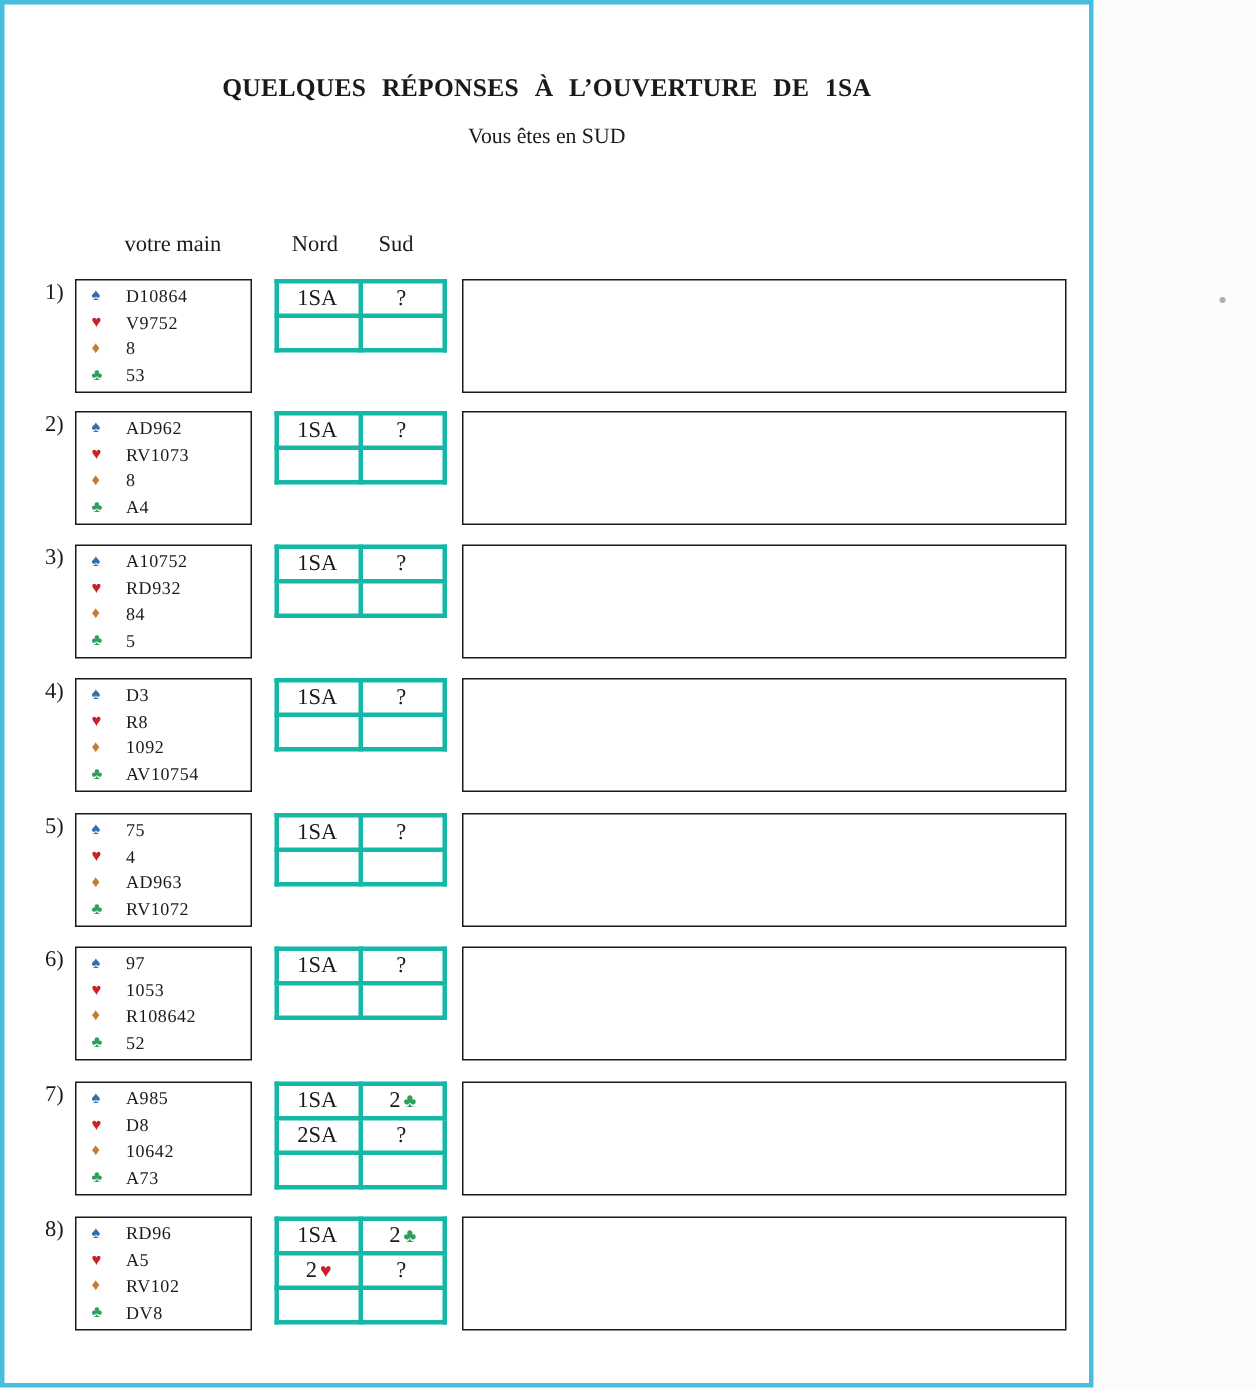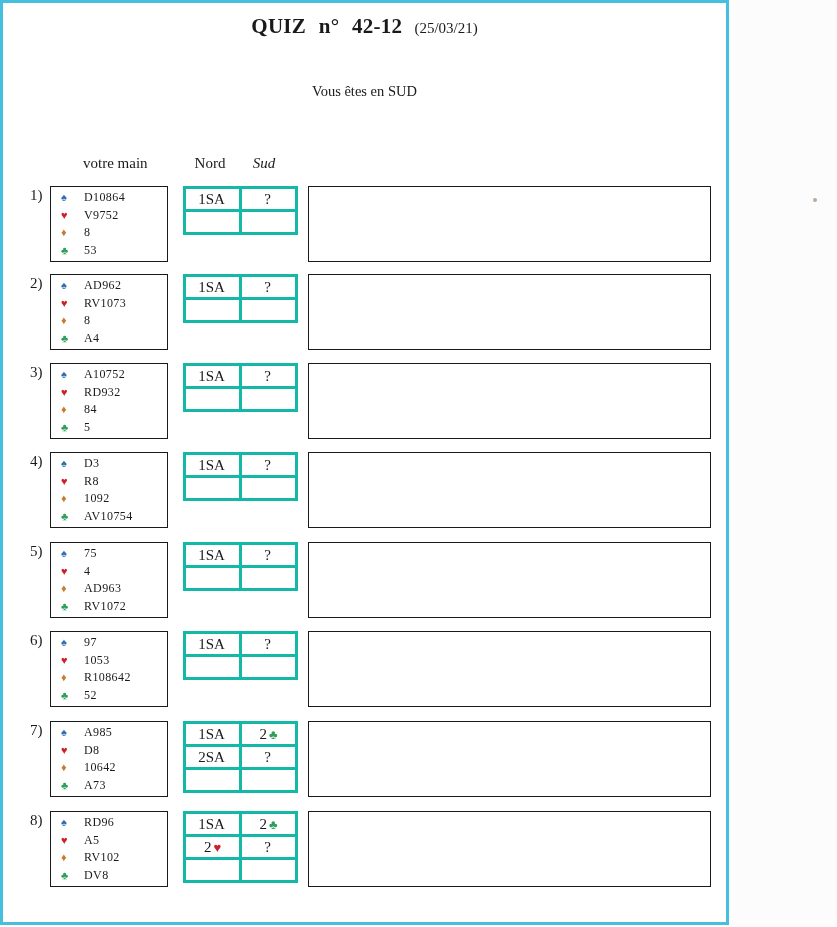--- a/index.html
+++ b/index.html
@@ -24,21 +24,21 @@
     font-weight:normal; font-size:14.5px;
   }
   .instructions {
     position:absolute; top:102px; left:22px; width:678px; margin:0;
     font-size:15px; line-height:20px; text-indent:46px;
   }
   
   .hdr { position:absolute; top:152px; font-size:15px; }
   .hdr-hand { left:80px; }
   .hdr-nord { left:180px; width:54px; text-align:center; }
-  .hdr-sud  { left:234px; width:54px; text-align:center;font-style:italic; }
+  .hdr-sud  { left:234px; width:54px; text-align:center; }
   
   .row { position:absolute; left:0; width:729px; height:78px; }
   .r1{top:183px} .r2{top:271px} .r3{top:360px} .r4{top:449px}
   .r5{top:539px} .r6{top:628px} .r7{top:718px} .r8{top:808px}
   .num { position:absolute; left:27px; top:1px; font-size:15px; }
   .hand-box {
     position:absolute; left:47px; top:0; width:118px; height:76px;
     border:1px solid #1a1a1a; box-sizing:border-box; padding-top:2px; background:#fff;
   }
   .suit-line { display:flex; align-items:center; height:17.5px; padding-left:10px; }
@@ -62,24 +62,21 @@
   .diamond, [data-suit="diamond"] { color:var(--suit-diamond,#c67b2e); }
   .club,    [data-suit="club"]    { color:var(--suit-club,#2e9e5b); }
   .speck { position:absolute; left:813px; top:198px; width:4px; height:4px; border-radius:50%; background:#b9ab9f; }
 </style>
 </head>
 <body>
 
 <div class="canvas">
   <div class="frame">
 
-    <div class="title-line">
-      <span class="quiz-title">QUIZ n° 42-12</span>
-      <span class="quiz-date">(25/03/21)</span>
-    </div>
+    <div class="subtitle">QUELQUES RÉPONSES À L’OUVERTURE DE 1SA</div>
     <div class="position-note">Vous êtes en SUD</div>
 
     <span class="hdr hdr-hand">votre main</span>
     <span class="hdr hdr-nord">Nord</span>
     <span class="hdr hdr-sud">Sud</span>
 
     <div class="row r1">
       <span class="num">1)</span>
       <div class="hand-box">
         <div class="suit-line">

